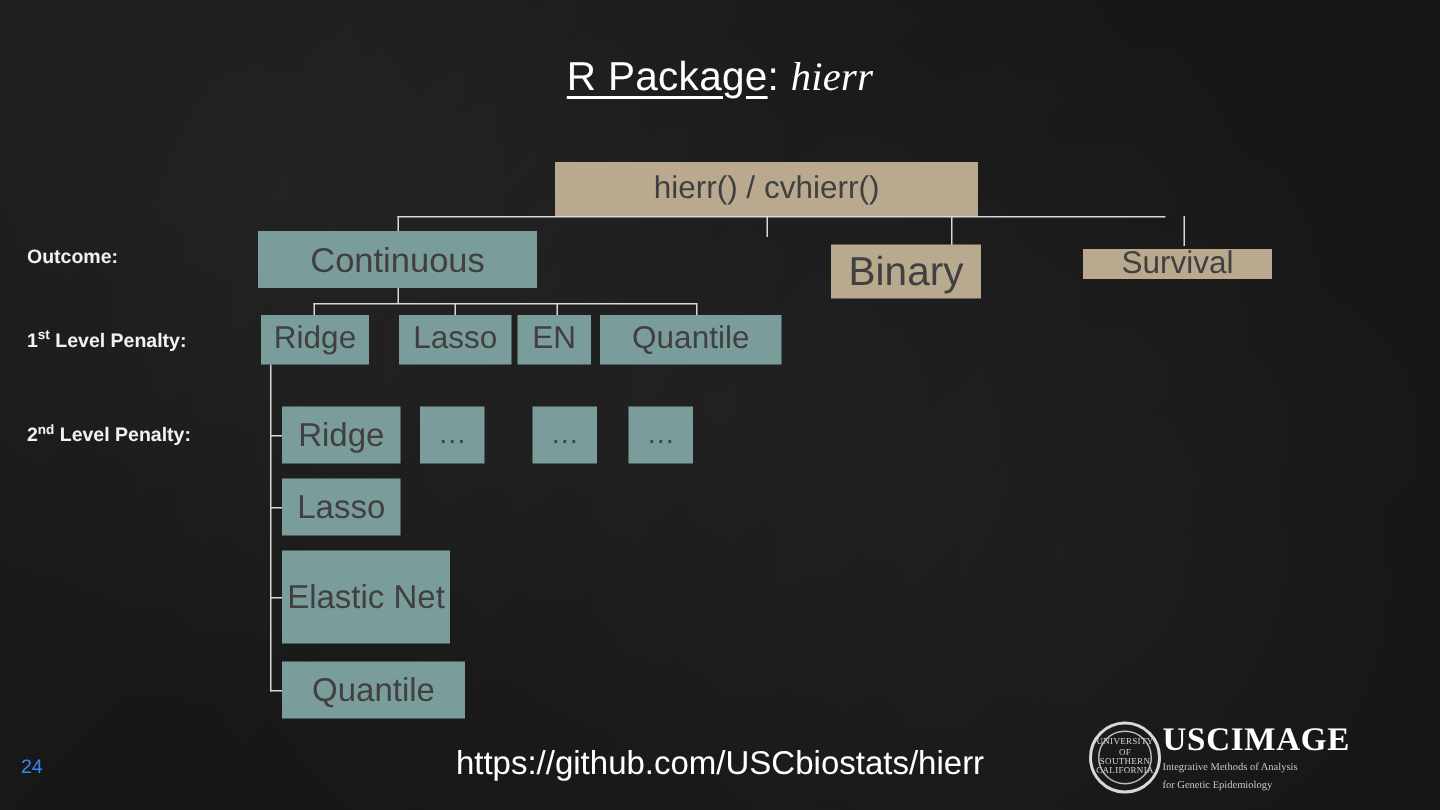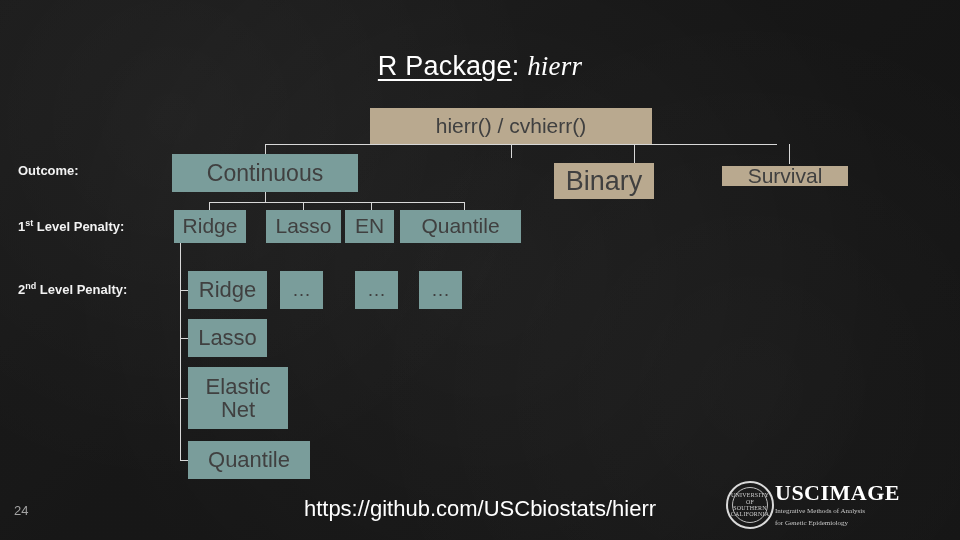--- a/index.html
+++ b/index.html
@@ -34,21 +34,20 @@
   .title {
     position: absolute;
     left: 0;
     right: 0;
     top: 36px;
     text-align: center;
     color: #ffffff;
     font-size: 27px;
     letter-spacing: 0.2px;
     white-space: nowrap;
-    margin-top: 15px;
   }
   .title .r-pkg {
     text-decoration: underline;
     text-underline-offset: 4px;
   }
   .title .hierr {
     font-style: italic;
     font-family: "Liberation Serif", serif;
     font-size: 27px;
   }
@@ -93,21 +92,21 @@
     right: 0;
     bottom: 18px;
     text-align: center;
     color: #ffffff;
     font-size: 22px;
   }
   .page-num {
     position: absolute;
     left: 14px;
     bottom: 22px;
-    color: #a3a3a3;
+    color: #3b82f6;
     font-size: 13px;
   }
 
   
   .logo {
     position: absolute;
     right: 18px;
     bottom: 12px;
     width: 216px;
     height: 46px;
@@ -227,21 +226,21 @@
   <div class="line line-h" style="left:180px; top:338px; width:10px;"></div>
   <div class="line line-h" style="left:180px; top:398px; width:10px;"></div>
   <div class="line line-h" style="left:180px; top:460px; width:10px;"></div>
 
   <div class="box box-teal" style="left:188px; top:271px; width:79px; height:38px; font-size:22px;">
     <span>Ridge</span>
   </div>
   <div class="box box-teal" style="left:188px; top:319px; width:79px; height:38px; font-size:22px;">
     <span>Lasso</span>
   </div>
-  <div class="box box-teal" style="left:188px; top:367px; width:100px; height:62px; font-size:22px;">
+  <div class="box box-teal" style="left:188px; top:367px; width:112px; height:62px; font-size:22px;">
     <span>Elastic Net</span>
   </div>
   <div class="box box-teal" style="left:188px; top:441px; width:122px; height:38px; font-size:22px;">
     <span>Quantile</span>
   </div>
 
   <div class="box box-teal" style="left:280px; top:271px; width:43px; height:38px; font-size:19px;">
     <span>…</span>
   </div>
   <div class="box box-teal" style="left:355px; top:271px; width:43px; height:38px; font-size:19px;">

